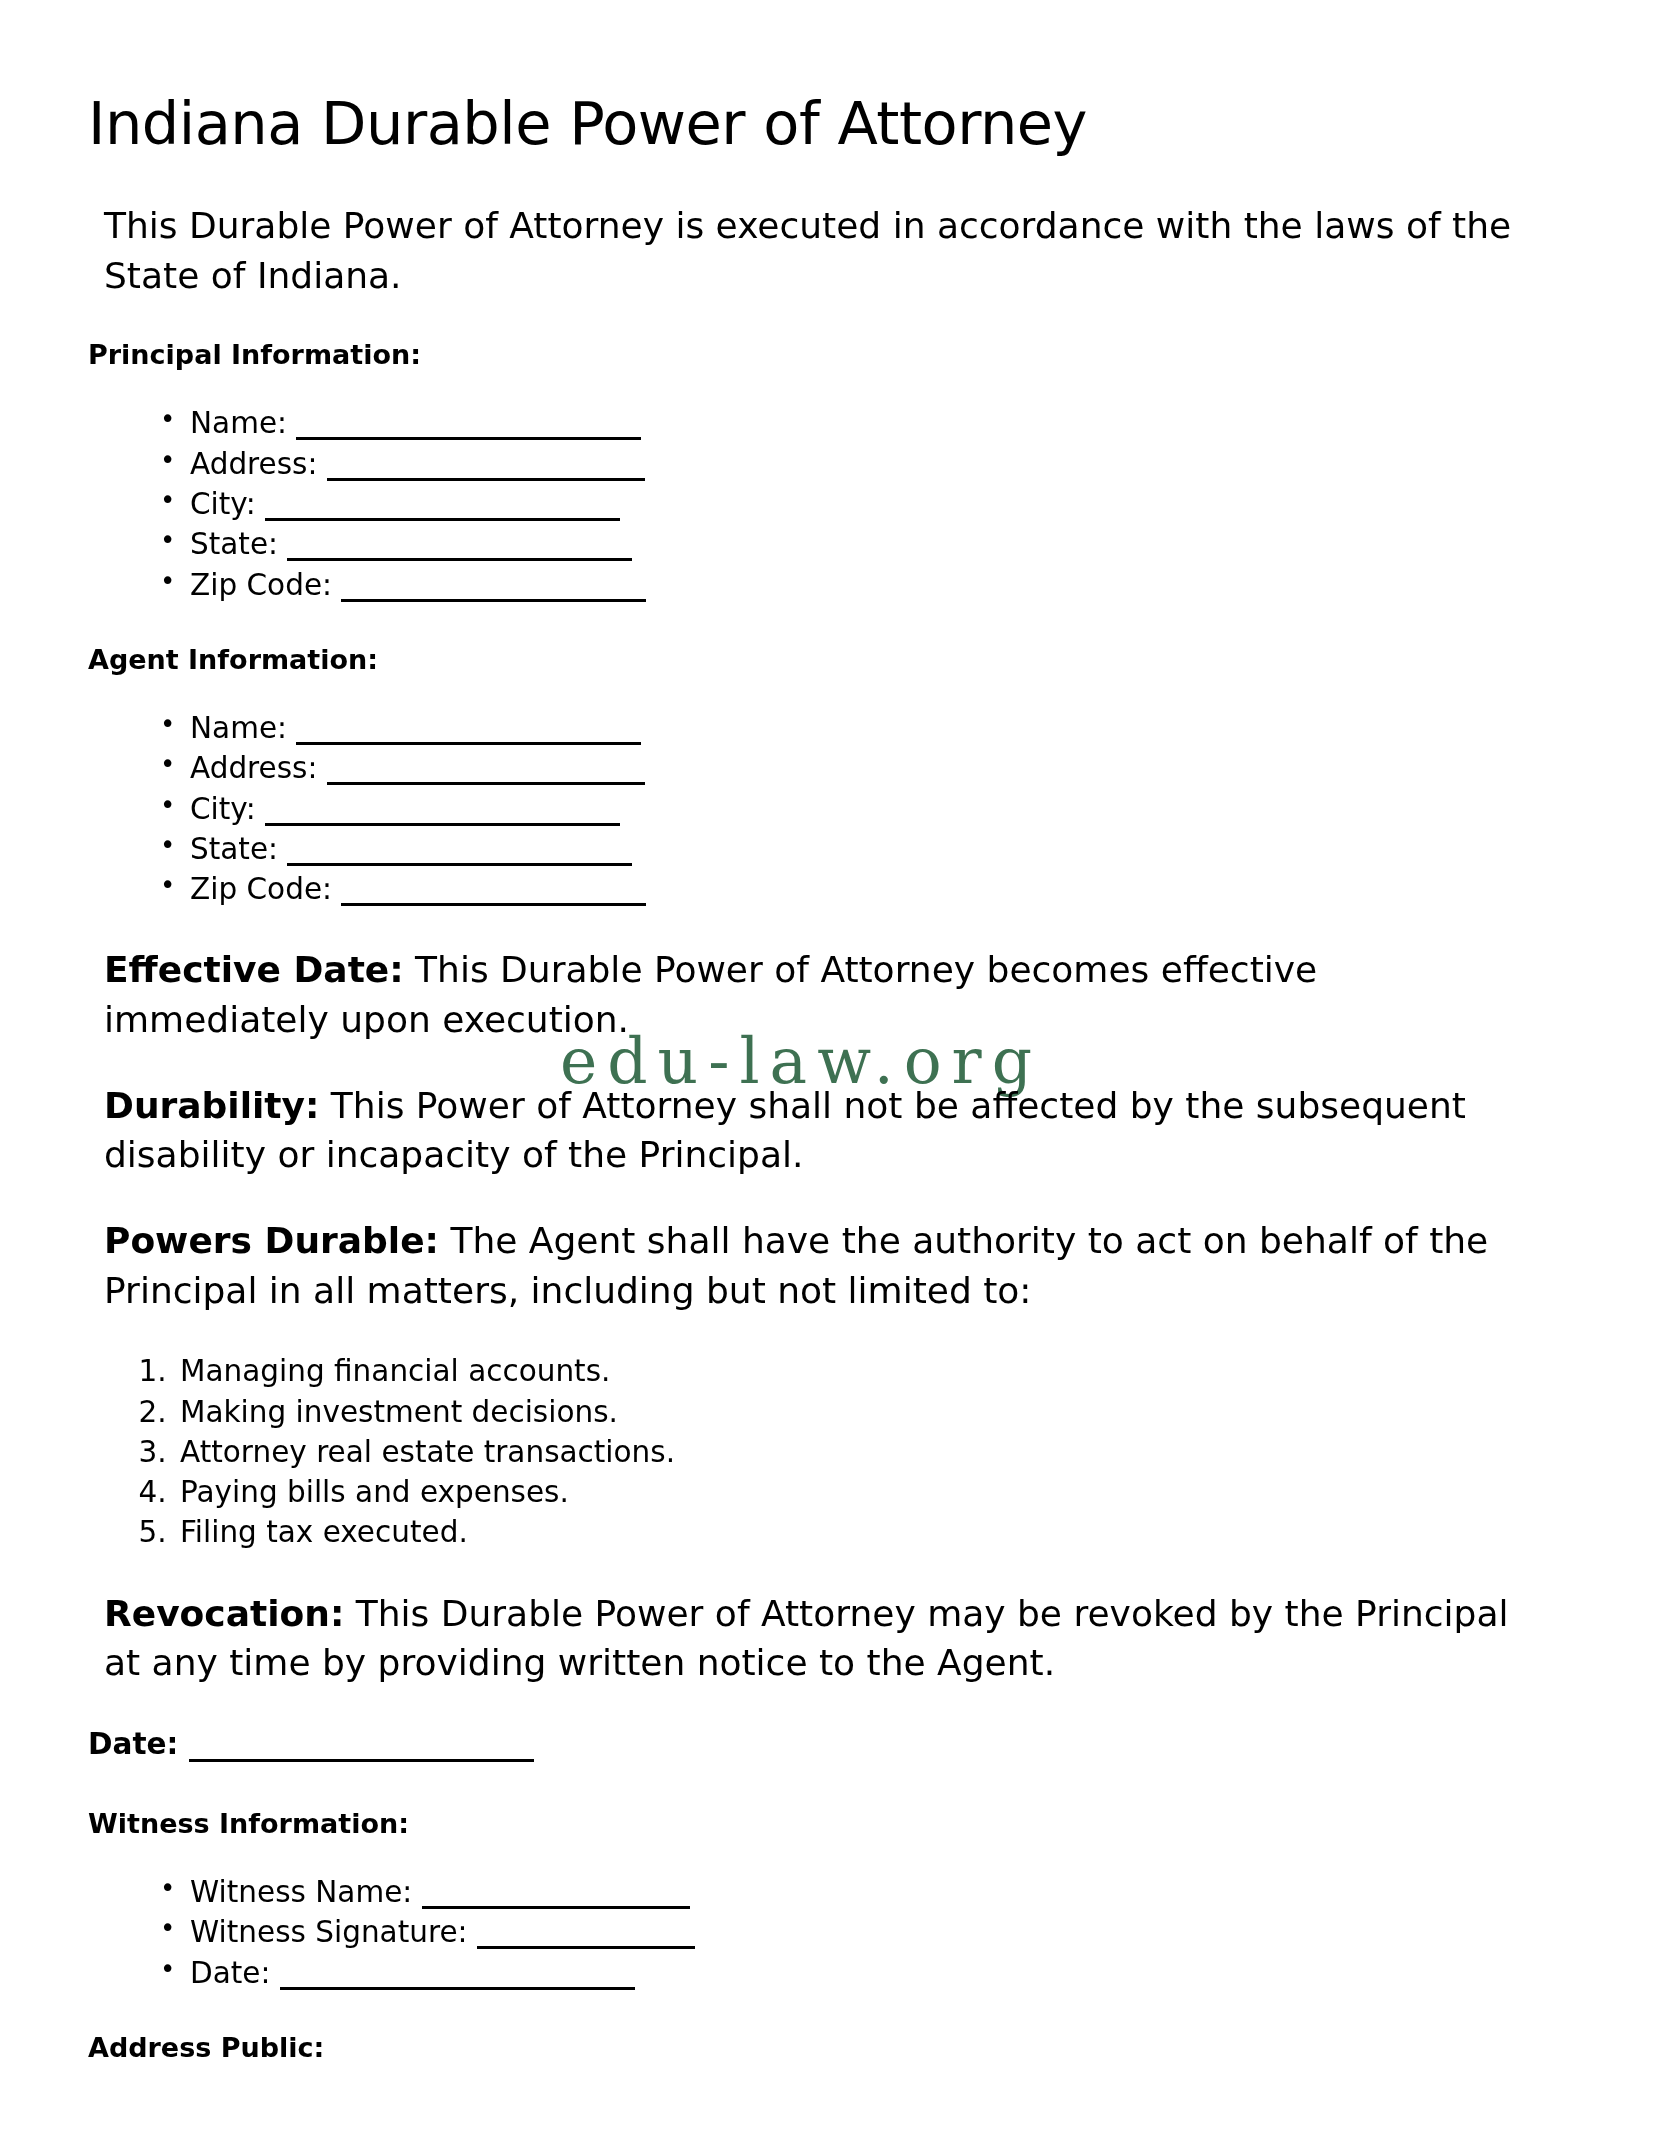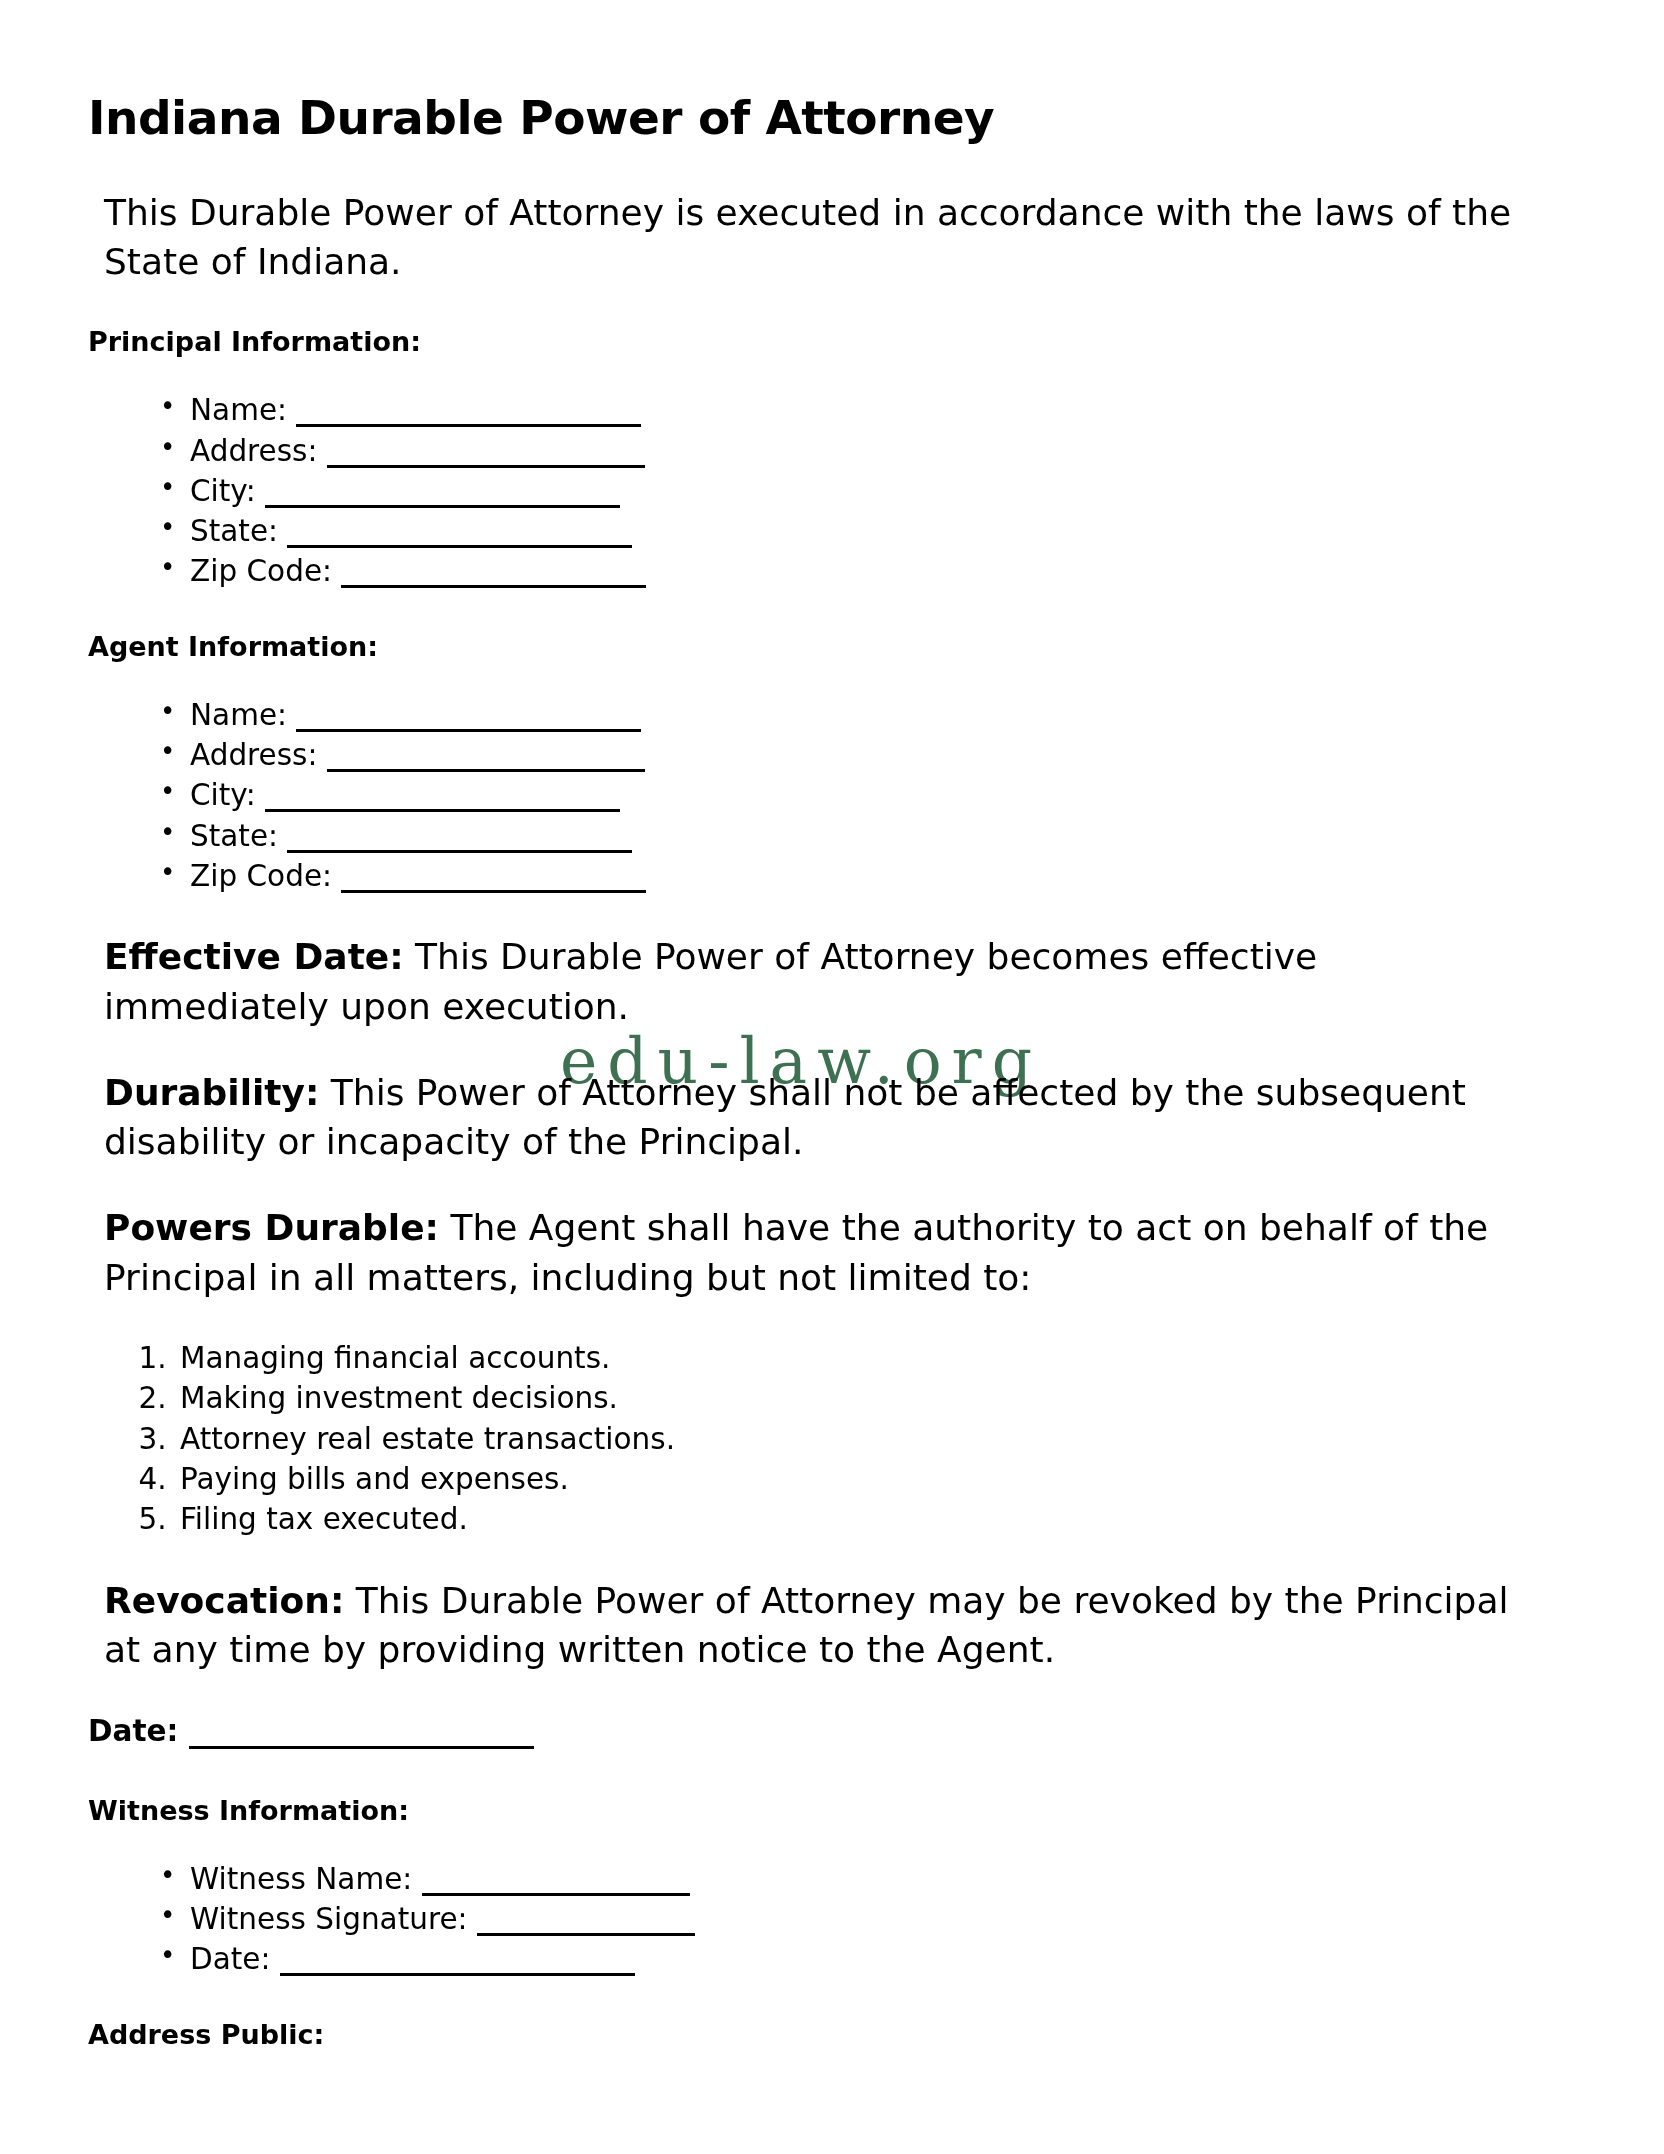--- a/index.html
+++ b/index.html
@@ -47,22 +47,22 @@
     color: #14532d;
     opacity: 0.82;
     white-space: nowrap;
     pointer-events: none;
     user-select: none;
     line-height: 1;
   }
 
   
   .doc-title {
-    font-size: 47px;
-    font-weight: bold;
+    font-size: 59px;
+    font-weight: normal;
     line-height: 1.1;
     letter-spacing: -0.5px;
     margin: 0 0 44px 0;
   }
 
   
   p.body-par {
     font-size: 36px;
     line-height: 1.38;
     margin: 0 0 36px 16px;

